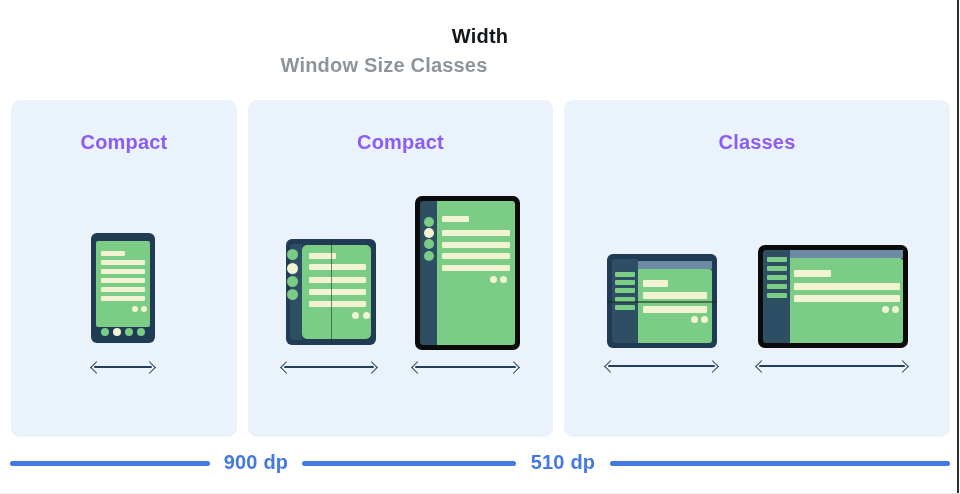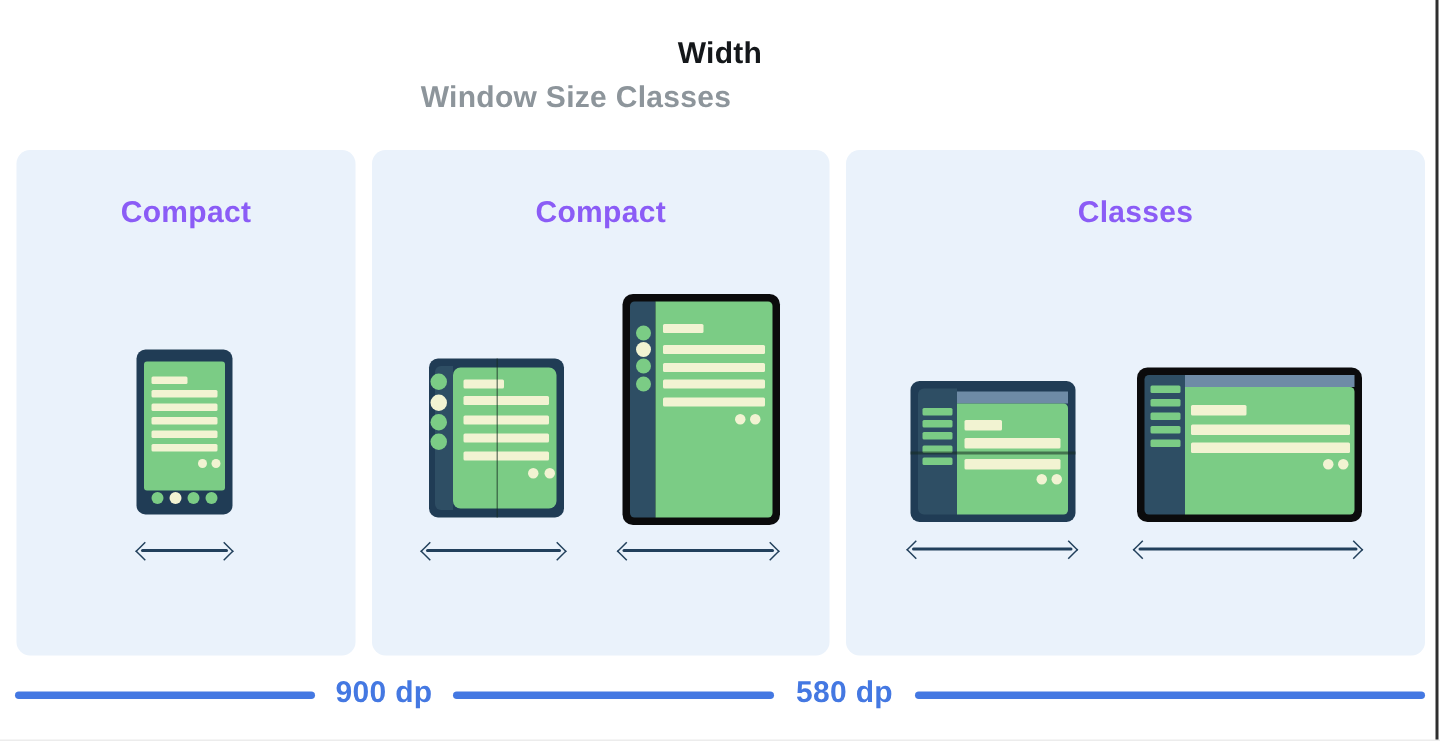--- a/index.html
+++ b/index.html
@@ -178,19 +178,19 @@
   </div>
   <div class="warrow" style="left:756px;top:360px;width:152px;">
     <div class="head head-left"></div>
       <div class="shaft"></div>
       <div class="head head-right"></div>
   </div>
 
   <div class="ruler-seg" style="left:10px;width:200px;"></div>
   <div class="ruler-label" style="left:211px;width:90px;">900 dp</div>
   <div class="ruler-seg" style="left:302px;width:214px;"></div>
-  <div class="ruler-label" style="left:517px;width:92px;">580 dp</div>
+  <div class="ruler-label" style="left:517px;width:92px;">510 dp</div>
   <div class="ruler-seg" style="left:610px;width:340px;"></div>
 
   <div class="edge-right"></div>
   <div class="edge-bottom"></div>
 
 </div>
 
 </body></html>

